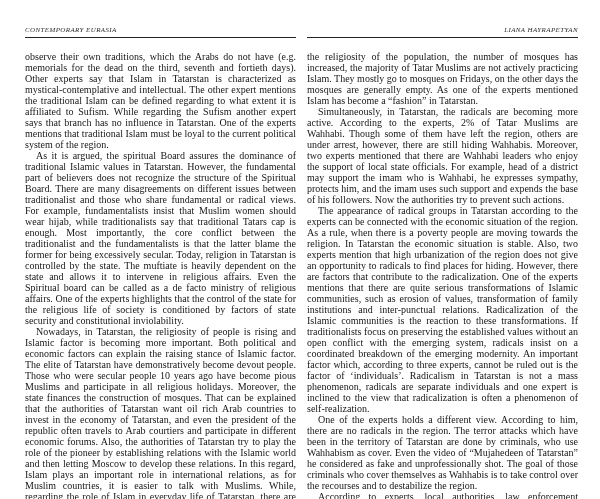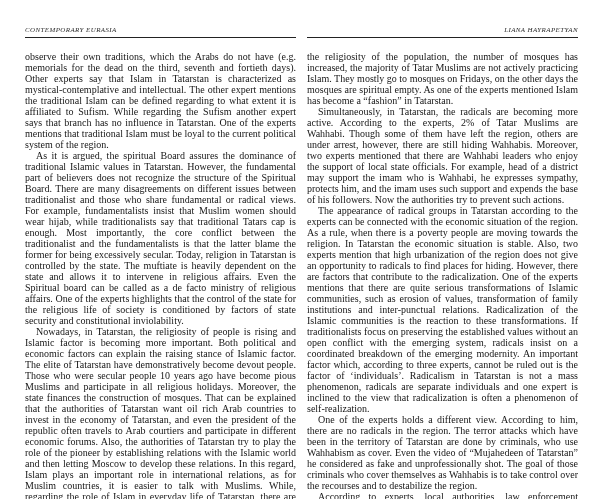--- a/index.html
+++ b/index.html
@@ -60,21 +60,21 @@
         <p class="para">observe their own traditions, which the Arabs do not have (e.g. memorials for the dead on the third, seventh and fortieth days). Other experts say that Islam in Tatarstan is characterized as mystical-contemplative and intellectual. The other expert mentions the traditional Islam can be defined regarding to what extent it is affiliated to Sufism. While regarding the Sufism another expert says that branch has no influence in Tatarstan. One of the experts mentions that traditional Islam must be loyal to the current political system of the region.</p>
         <p class="para indent">As it is argued, the spiritual Board assures the dominance of traditional Islamic values in Tatarstan. However, the fundamental part of believers does not recognize the structure of the Spiritual Board. There are many disagreements on different issues between traditionalist and those who share fundamental or radical views. For example, fundamentalists insist that Muslim women should wear hijab, while traditionalists say that traditional Tatars cap is enough. Most importantly, the core conflict between the traditionalist and the fundamentalists is that the latter blame the former for being excessively secular. Today, religion in Tatarstan is controlled by the state. The muftiate is heavily dependent on the state and allows it to intervene in religious affairs. Even the Spiritual board can be called as a de facto ministry of religious affairs. One of the experts highlights that the control of the state for the religious life of society is conditioned by factors of state security and constitutional inviolability.</p>
         <p class="para indent">Nowadays, in Tatarstan, the religiosity of people is rising and Islamic factor is becoming more important. Both political and economic factors can explain the raising stance of Islamic factor. The elite of Tatarstan have demonstratively become devout people. Those who were secular people 10 years ago have become pious Muslims and participate in all religious holidays. Moreover, the state finances the construction of mosques. That can be explained that the authorities of Tatarstan want oil rich Arab countries to invest in the economy of Tatarstan, and even the president of the republic often travels to Arab courtiers and participate in different economic forums. Also, the authorities of Tatarstan try to play the role of the pioneer by establishing relations with the Islamic world and then letting Moscow to develop these relations. In this regard, Islam plays an important role in international relations, as for Muslim countries, it is easier to talk with Muslims. While, regarding the role of Islam in everyday life of Tatarstan, there are two views. Some experts say that Islam plays an important role in the social life of Tatar Muslims. That is why many state officials finance the construction of mosques in order to appeal the people and receive their support. While other experts claim that Islam has little influence on the everyday life of Muslim Tatars. Though</p>
       </div>
     <div class="page-footer">76</div>
   </div>
 
   <div class="page page-right">
     <div class="running-header">LIANA HAYRAPETYAN</div>
     <div class="page-body">
-        <p class="para">the religiosity of the population, the number of mosques has increased, the majority of Tatar Muslims are not actively practicing Islam. They mostly go to mosques on Fridays, on the other days the mosques are spiritual empty. As one of the experts mentioned Islam has become a “fashion” in Tatarstan.</p>
+        <p class="para">the religiosity of the population, the number of mosques has increased, the majority of Tatar Muslims are not actively practicing Islam. They mostly go to mosques on Fridays, on the other days the mosques are generally empty. As one of the experts mentioned Islam has become a “fashion” in Tatarstan.</p>
         <p class="para indent">Simultaneously, in Tatarstan, the radicals are becoming more active. According to the experts, 2% of Tatar Muslims are Wahhabi. Though some of them have left the region, others are under arrest, however, there are still hiding Wahhabis. Moreover, two experts mentioned that there are Wahhabi leaders who enjoy the support of local state officials. For example, head of a district may support the imam who is Wahhabi, he expresses sympathy, protects him, and the imam uses such support and expends the base of his followers. Now the authorities try to prevent such actions.</p>
         <p class="para indent">The appearance of radical groups in Tatarstan according to the experts can be connected with the economic situation of the region. As a rule, when there is a poverty people are moving towards the religion. In Tatarstan the economic situation is stable. Also, two experts mention that high urbanization of the region does not give an opportunity to radicals to find places for hiding. However, there are factors that contribute to the radicalization. One of the experts mentions that there are quite serious transformations of Islamic communities, such as erosion of values, transformation of family institutions and inter-punctual relations. Radicalization of the Islamic communities is the reaction to these transformations. If traditionalists focus on preserving the established values without an open conflict with the emerging system, radicals insist on a coordinated breakdown of the emerging modernity. An important factor which, according to three experts, cannot be ruled out is the factor of ‘individuals’. Radicalism in Tatarstan is not a mass phenomenon, radicals are separate individuals and one expert is inclined to the view that radicalization is often a phenomenon of self-realization.</p>
         <p class="para indent">One of the experts holds a different view. According to him, there are no radicals in the region. The terror attacks which have been in the territory of Tatarstan are done by criminals, who use Wahhabism as cover. Even the video of “Mujahedeen of Tatarstan” he considered as fake and unprofessionally shot. The goal of those criminals who cover themselves as Wahhabis is to take control over the recourses and to destabilize the region.</p>
         <p class="para indent">According to experts, local authorities, law enforcement agencies are controlling the situation. All experts highlighted the professional job that the law enforcement agencies are doing. Radicals are regularly caught and imprisoned. The law enforcement bodies adopted harsh approaches</p>
       </div>
   </div>
 
 </div>
 
 </body></html>

